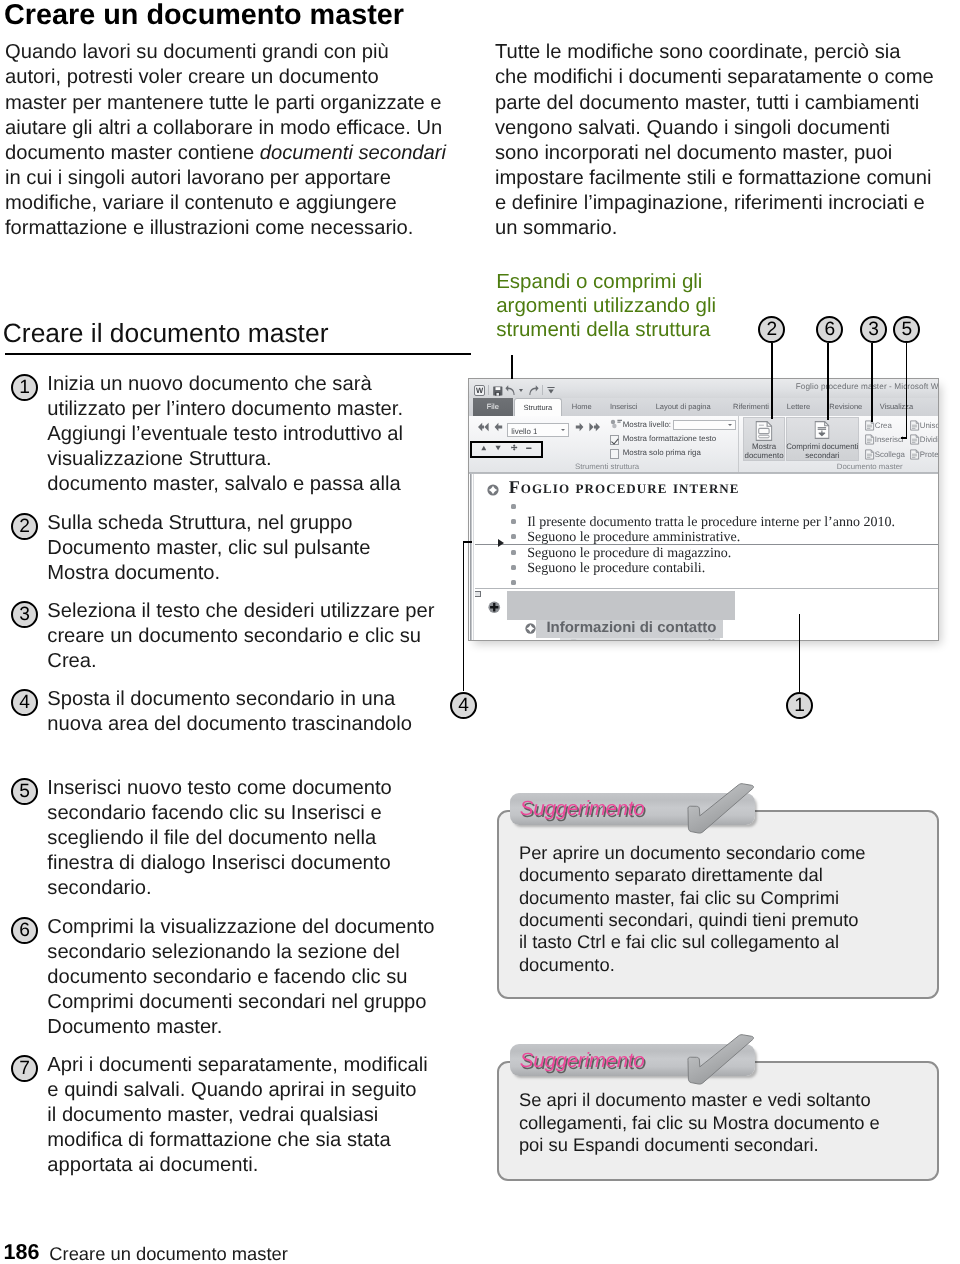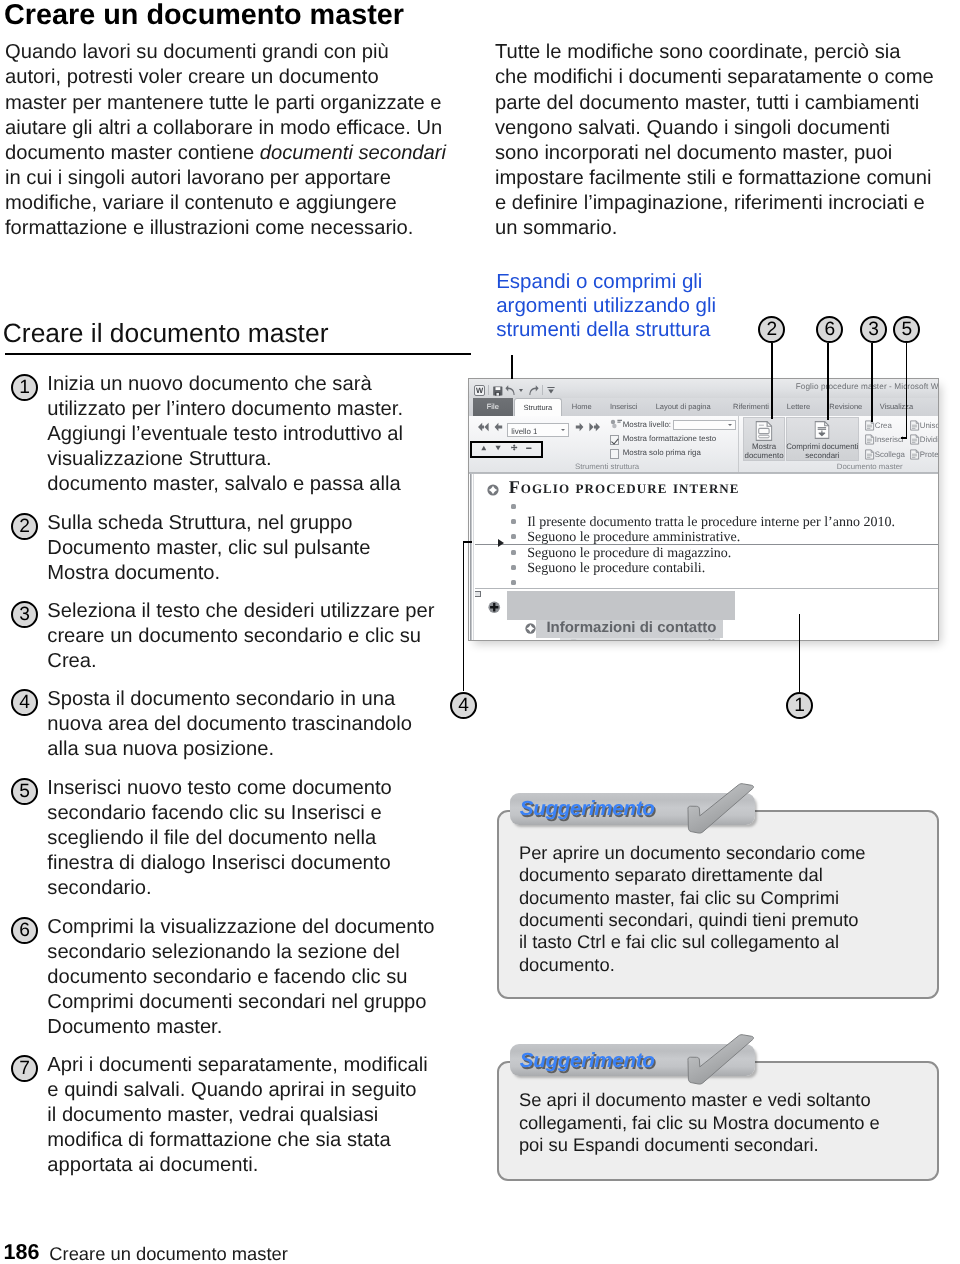--- a/index.html
+++ b/index.html
@@ -19,35 +19,35 @@
   .rule{position:absolute;background:#000;height:2px;}
 
   
   .step{position:absolute;font-size:20.2px;line-height:25.2px;color:#1a1a1a;}
   .num{position:absolute;width:27px;height:27px;border-radius:50%;
        border:2.6px solid #000;background:#d9d9d9;box-sizing:border-box;
        font-size:19.2px;line-height:24.2px;text-align:center;color:#000;
        font-family:"Liberation Sans",sans-serif;}
 
   
-  .annot{position:absolute;font-size:20.5px;line-height:24.2px;color:#1d4ed8;}
+  .annot{position:absolute;font-size:20.5px;line-height:24.2px;color:#4d7c0f;}
 
   
   .callout{position:absolute;width:27px;height:27px;border-radius:50%;
            border:2.6px solid #000;background:#d9d9d9;box-sizing:border-box;
            font-size:19.2px;line-height:24.2px;text-align:center;color:#000;z-index:6;}
   .leader{position:absolute;background:#000;z-index:5;}
 
   
   .tip{position:absolute;border:2.2px solid #8e8e8e;border-radius:11px;
        background:#eeeeee;box-sizing:border-box;}
   .tip-tab{position:absolute;height:32px;border-radius:9px;
            background:linear-gradient(180deg,#c4c6c9 0%,#bcbec1 22%,#c8cacd 46%,#c2c4c7 70%,#a9abae 100%);
            box-shadow:2.5px 3px 2.5px -1px rgba(0,0,0,0.25);z-index:3;}
-  .tip-title{position:absolute;font-size:20.6px;font-weight:bold;color:#3b82f6;font-style:italic;
+  .tip-title{position:absolute;font-size:20.6px;font-weight:normal;color:#ec4899;font-style:italic;
              text-shadow:1.5px 1.6px 0 #5f5f5f;z-index:4;letter-spacing:-0.3px;}
   .tip-body{position:absolute;font-size:18.35px;line-height:22.35px;color:#1a1a1a;z-index:2;}
   .tip-check{position:absolute;z-index:5;}
 
   
   .foot-num{position:absolute;font-size:21.5px;font-weight:bold;color:#000;}
   .foot-txt{position:absolute;font-size:18.35px;color:#1a1a1a;}
 
   
   .shot{position:absolute;left:467.7px;top:378.3px;width:471.3px;height:262.5px;
@@ -234,21 +234,20 @@
           <div>Seleziona il testo che desideri utilizzare per</div>
           <div>creare un documento secondario e clic su</div>
           <div>Crea.</div>
         </div>
       </div>
       <div>
         <div class="num" style="left: 11px; top: 689px;">4</div>
         <div class="step" style="left: 47.3px; top: 686.5px;">
           <div>Sposta il documento secondario in una</div>
           <div>nuova area del documento trascinandolo</div>
-          <div>alla sua nuova posizione.</div>
         </div>
       </div>
       <div>
         <div class="num" style="left: 11px; top: 778px;">5</div>
         <div class="step" style="left: 47.3px; top: 775.5px;">
           <div>Inserisci nuovo testo come documento</div>
           <div>secondario facendo clic su Inserisci e</div>
           <div>scegliendo il file del documento nella</div>
           <div>finestra di dialogo Inserisci documento</div>
           <div>secondario.</div>

